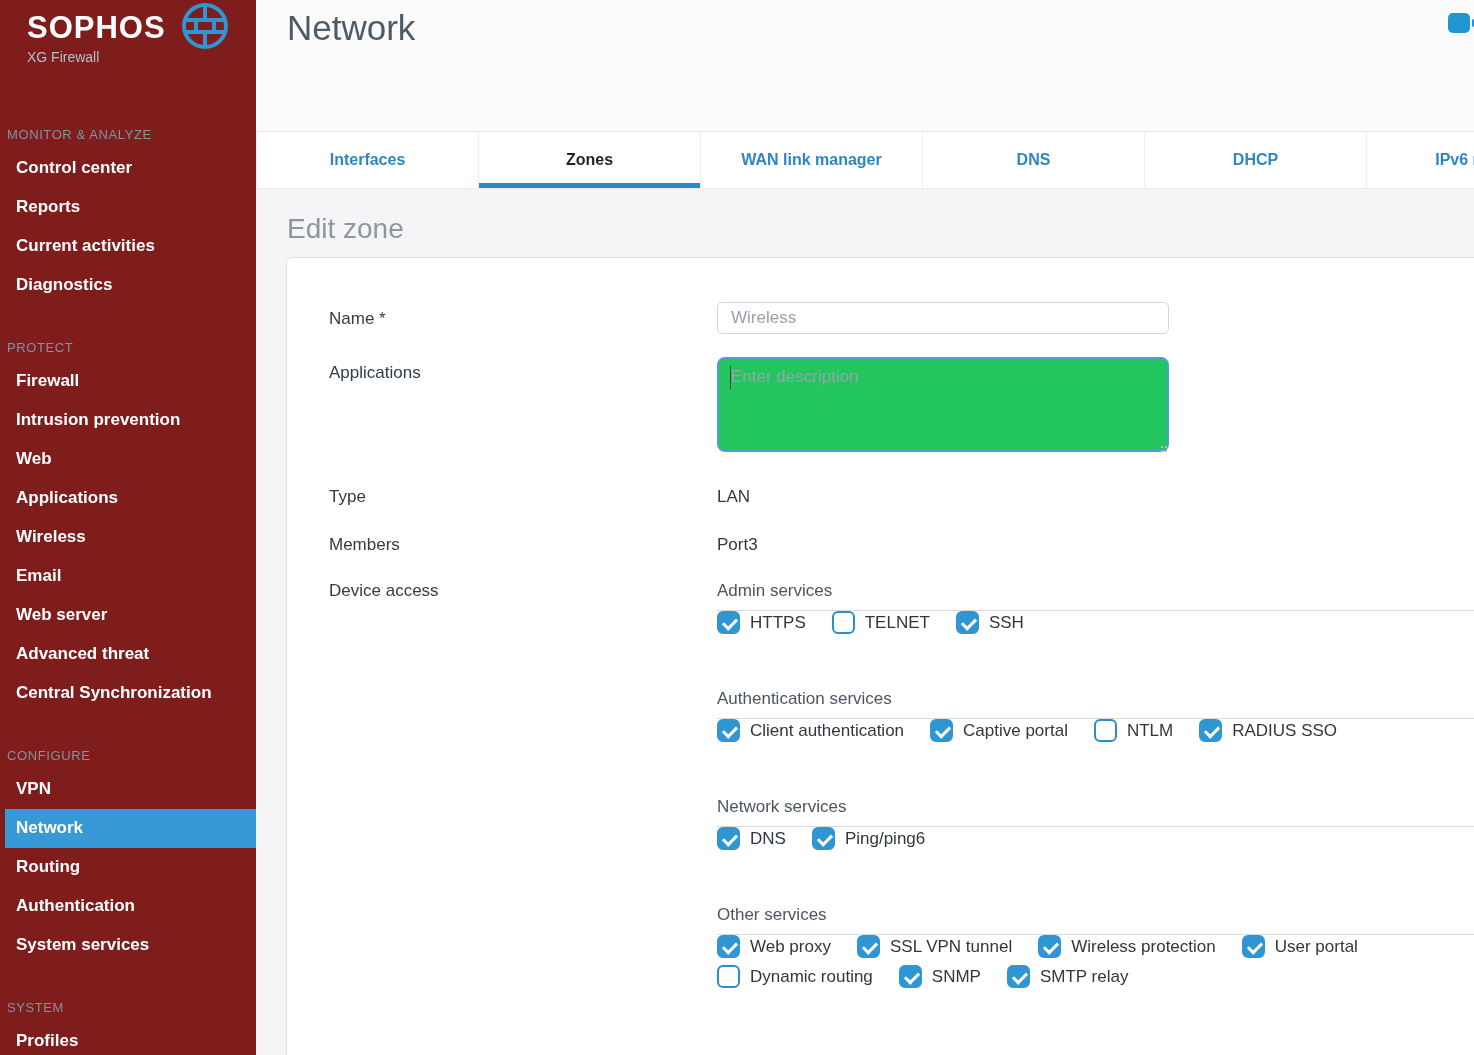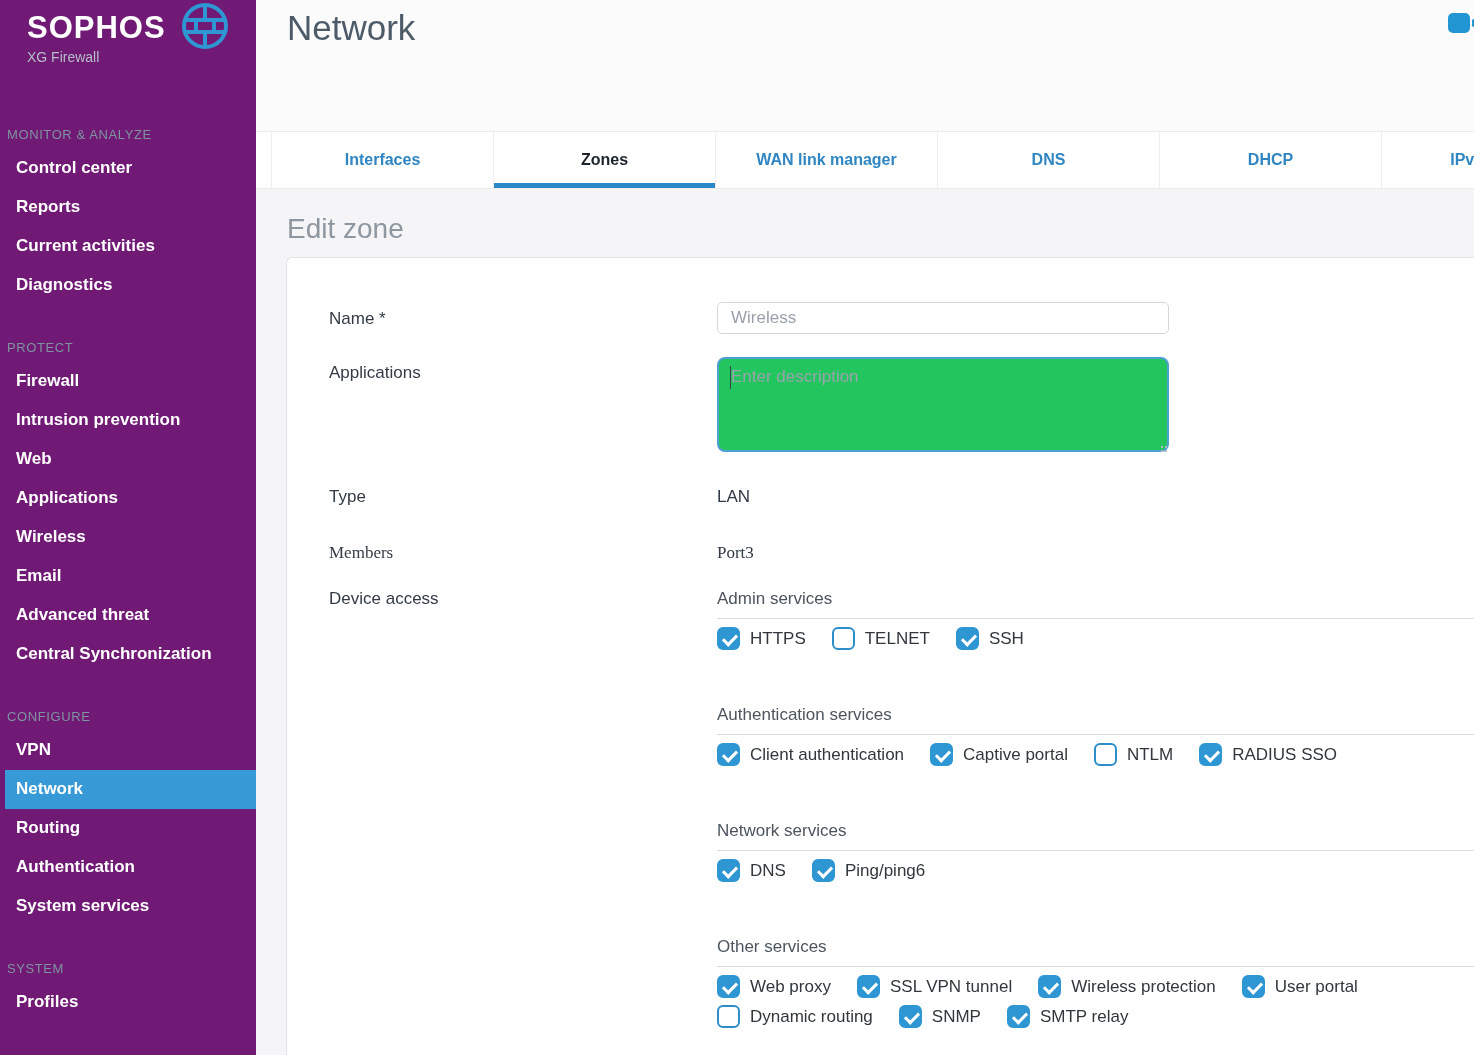--- a/index.html
+++ b/index.html
@@ -7,21 +7,21 @@
   body {
     font-family: "Liberation Sans", sans-serif;
     background: #ffffff;
     position: relative;
     color: #333c46;
   }
 
   
   .sidebar {
     position: absolute; left: 0; top: 0; bottom: 0; width: 256px;
-    background: #701a75;
+    background: #7f1d1d;
     overflow: hidden;
   }
   .brand { position: relative; padding: 10px 0 0 27px; height: 78px; }
   .brand-name {
     color: #ffffff; font-size: 31px; font-weight: 700; letter-spacing: 1px;
   }
   .brand-sub { color: #b4bfc8; font-size: 14px; margin-top: 3px; font-weight: 400; }
   .brand-icon { position: absolute; left: 181px; top: 2px; width: 48px; height: 48px; }
 
   .side-section { margin-top: 16px; }
@@ -44,21 +44,21 @@
   .main-header { position: relative; height: 131px; background: #fbfbfc; }
   .page-title {
     position: absolute; left: 31px; top: 8px;
     font-size: 35px; font-weight: 300; color: #4d5b69;
   }
   .camera-btn { position: absolute; left: 1192px; top: 11px; width: 34px; height: 24px; cursor: pointer; }
 
   .tabbar {
     display: flex; height: 58px; background: #ffffff;
     border-top: 1px solid #e9eaee; border-bottom: 1px solid #e9eaee;
-    padding-left: 15px; position: relative;
+    position: relative;
   }
   .tab {
     width: 222px; flex: 0 0 222px; display: flex; align-items: center; justify-content: center;
     border-left: 1px solid #eeeef2; cursor: pointer; position: relative;
     font-size: 16px; font-weight: 700; color: #2f86c2; white-space: nowrap; overflow: hidden;
   }
   .tab:last-child { border-right: 1px solid #eeeef2; }
   .tab.active { color: #1c242b; }
   .tab.active::after {
     content: ""; position: absolute; left: 0; right: 0; bottom: 0; height: 5px;
@@ -93,29 +93,29 @@
     font-family: "Liberation Sans", sans-serif; outline: none;
   }
   .desc-textarea::placeholder { color: #9aa3ac; }
   .caret { position: absolute; left: 13px; top: 9px; width: 1px; height: 23px; background: #3a434c; }
   .grip {
     position: absolute; right: 6px; bottom: 8px; width: 2px; height: 2px; background: #b4bac1;
     box-shadow: 4px 4px 0 #b4bac1, 0 4px 0 #b4bac1, 4px 0 0 #b4bac1;
   }
 
   .row-type { margin-top: 25px; }
-  .row-members { margin-top: 30px; font-family: Liberation Serif, serif; }
+  .row-members { margin-top: 22px; }
   .row-device { margin-top: 20px; }
   .static-value { font-size: 17px; color: #2f3944; padding-top: 6px; }
 
   .svc-group { margin-bottom: 49px; }
   .svc-group:last-child { margin-bottom: 0; }
   .svc-title { font-size: 17px; color: #4c555e; padding-top: 6px; }
   .svc-rule { border-bottom: 1px solid #d8dade; margin-top: 9px; }
-  .svc-options { display: flex; flex-wrap: wrap; column-gap: 26px; row-gap: 7px; margin-top: 8px; padding-right: 40px; }
+  .svc-options { display: flex; flex-wrap: wrap; column-gap: 26px; row-gap: 7px; margin-top: 0; padding-right: 40px; }
   .opt { display: flex; align-items: center; gap: 10px; cursor: pointer; }
   .opt-label { font-size: 17px; color: #31373d; }
   .cb {
     width: 23px; height: 23px; border-radius: 6px; position: relative;
     background: #ffffff; border: 2px solid #2b8ec9; flex: 0 0 23px;
   }
   .cb.checked { background: #2e96d2; border-color: #2e96d2; }
   .cb.checked::after {
     content: ""; position: absolute; left: 4px; top: 5px; width: 11px; height: 6px;
     border-left: 3px solid #fff; border-bottom: 3px solid #fff; transform: rotate(-45deg);
@@ -164,20 +164,21 @@
             <div class="side-item">Intrusion prevention</div>
 
             <div class="side-item">Web</div>
 
             <div class="side-item">Applications</div>
 
             <div class="side-item">Wireless</div>
 
             <div class="side-item">Email</div>
 
+            <div class="side-item">Web server</div>
 
             <div class="side-item">Advanced threat</div>
 
             <div class="side-item">Central Synchronization</div>
           </div>
       </div>
 
       <div class="side-section">
         <div class="side-header">CONFIGURE</div>
         <div>

